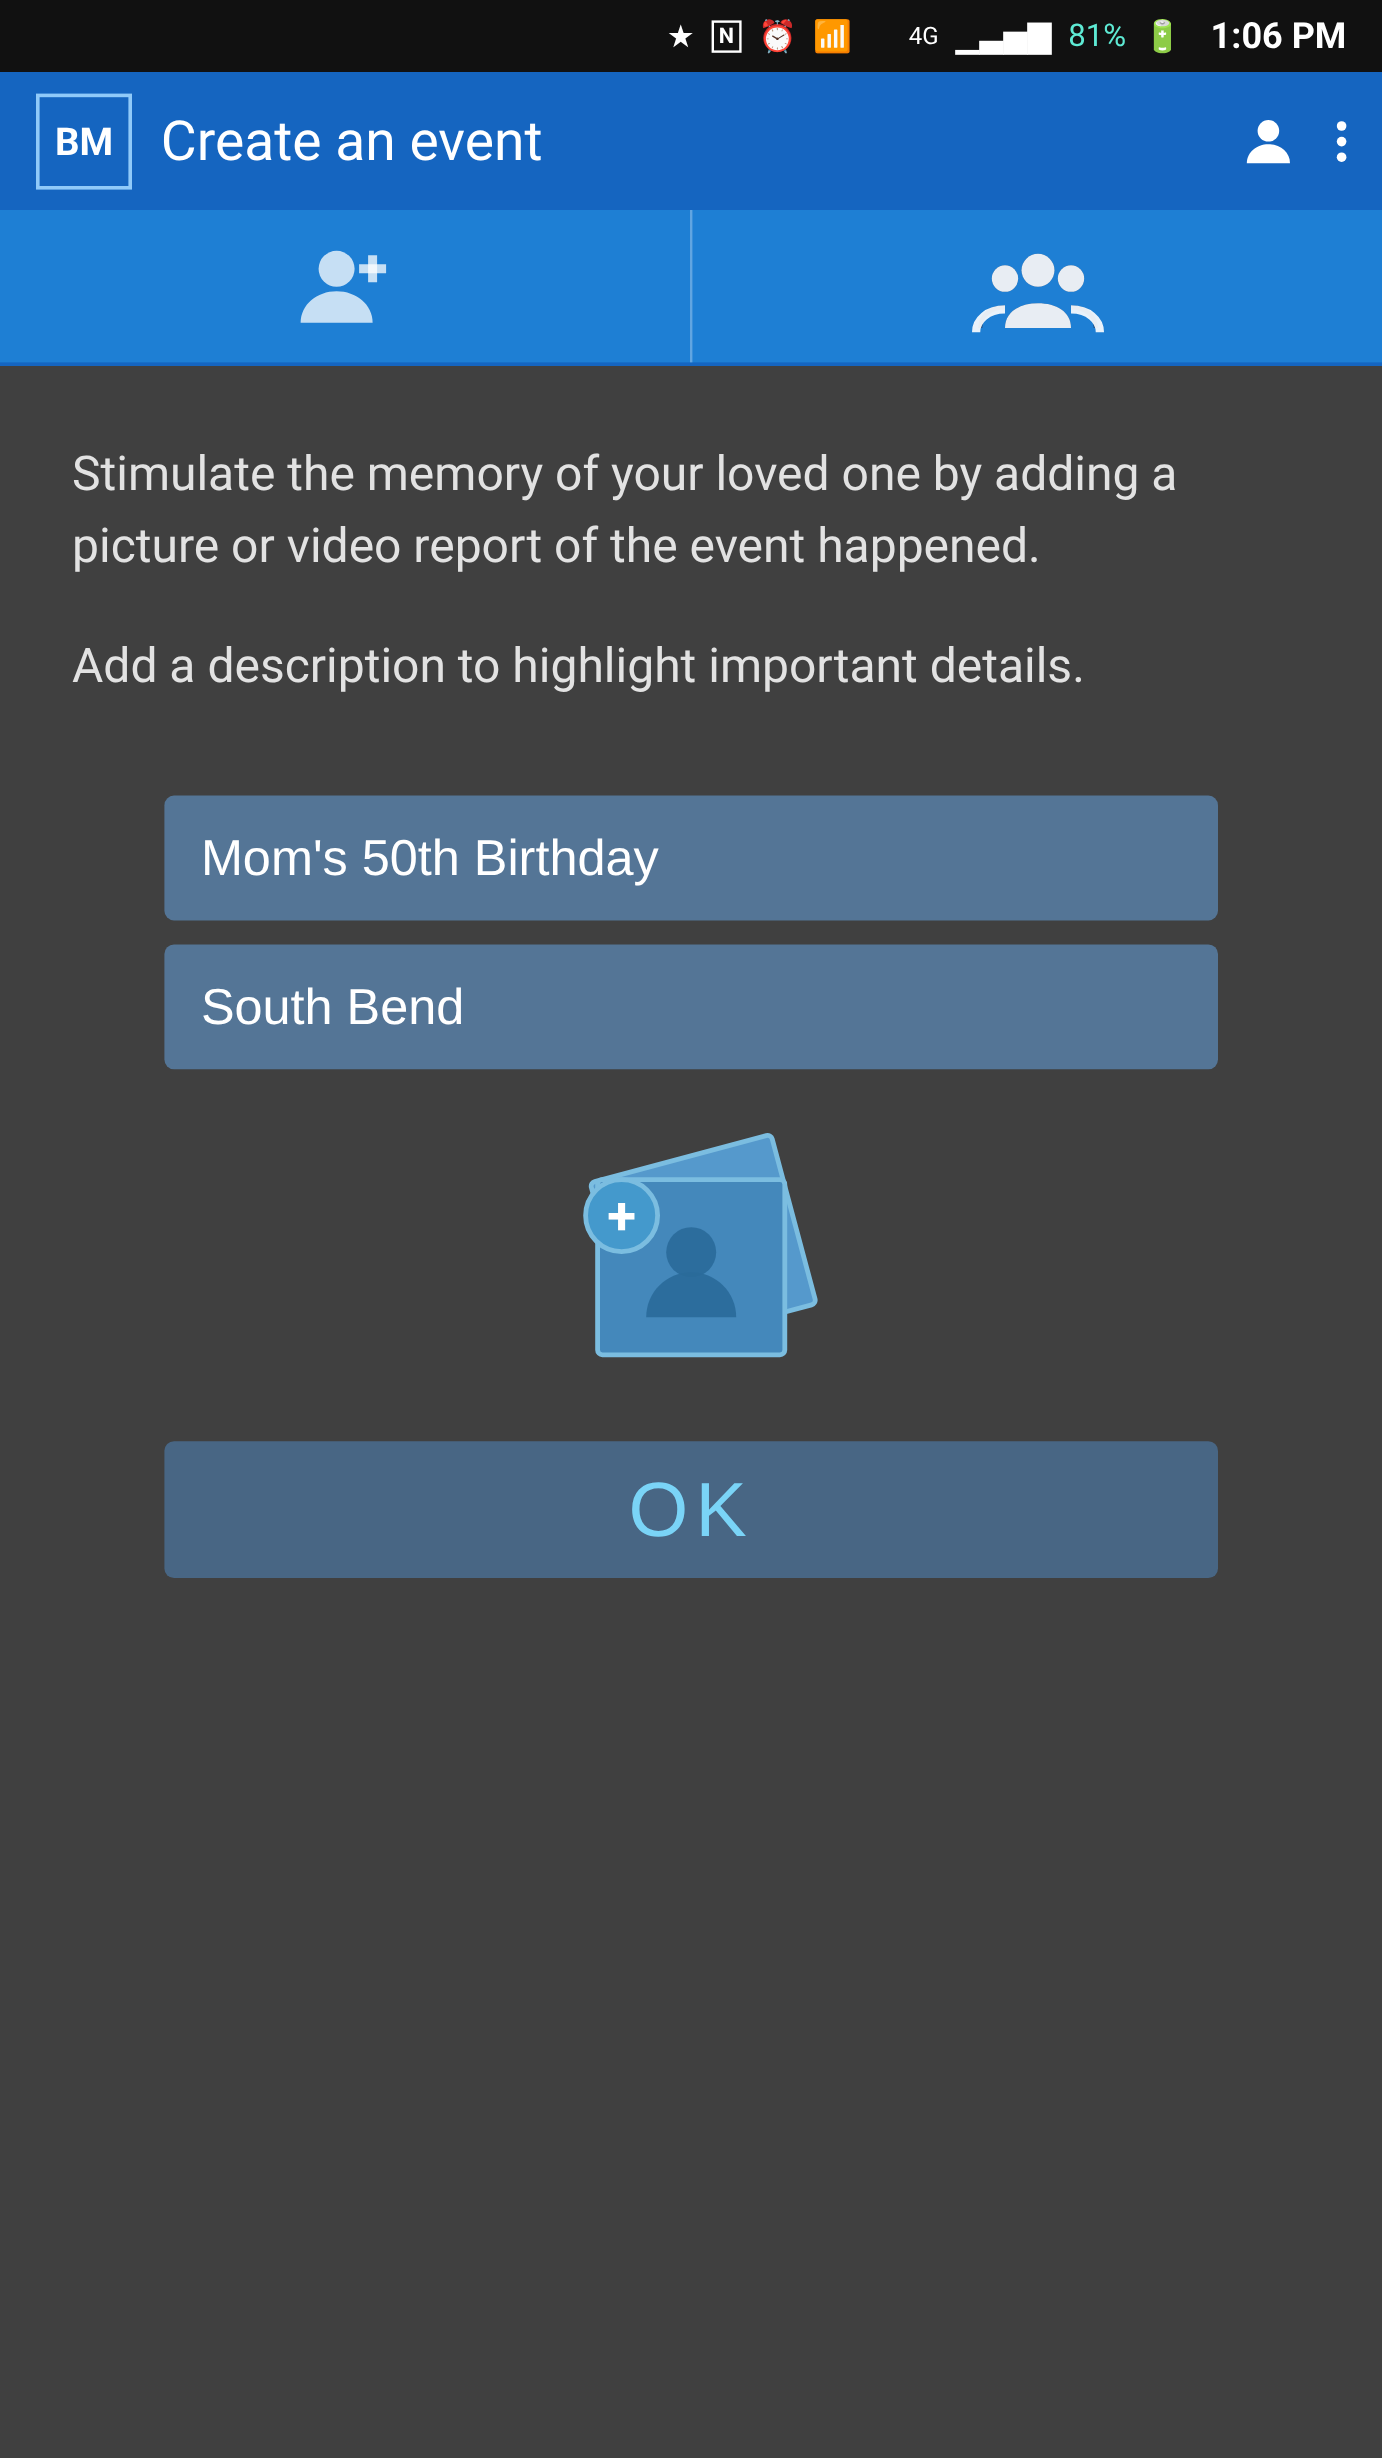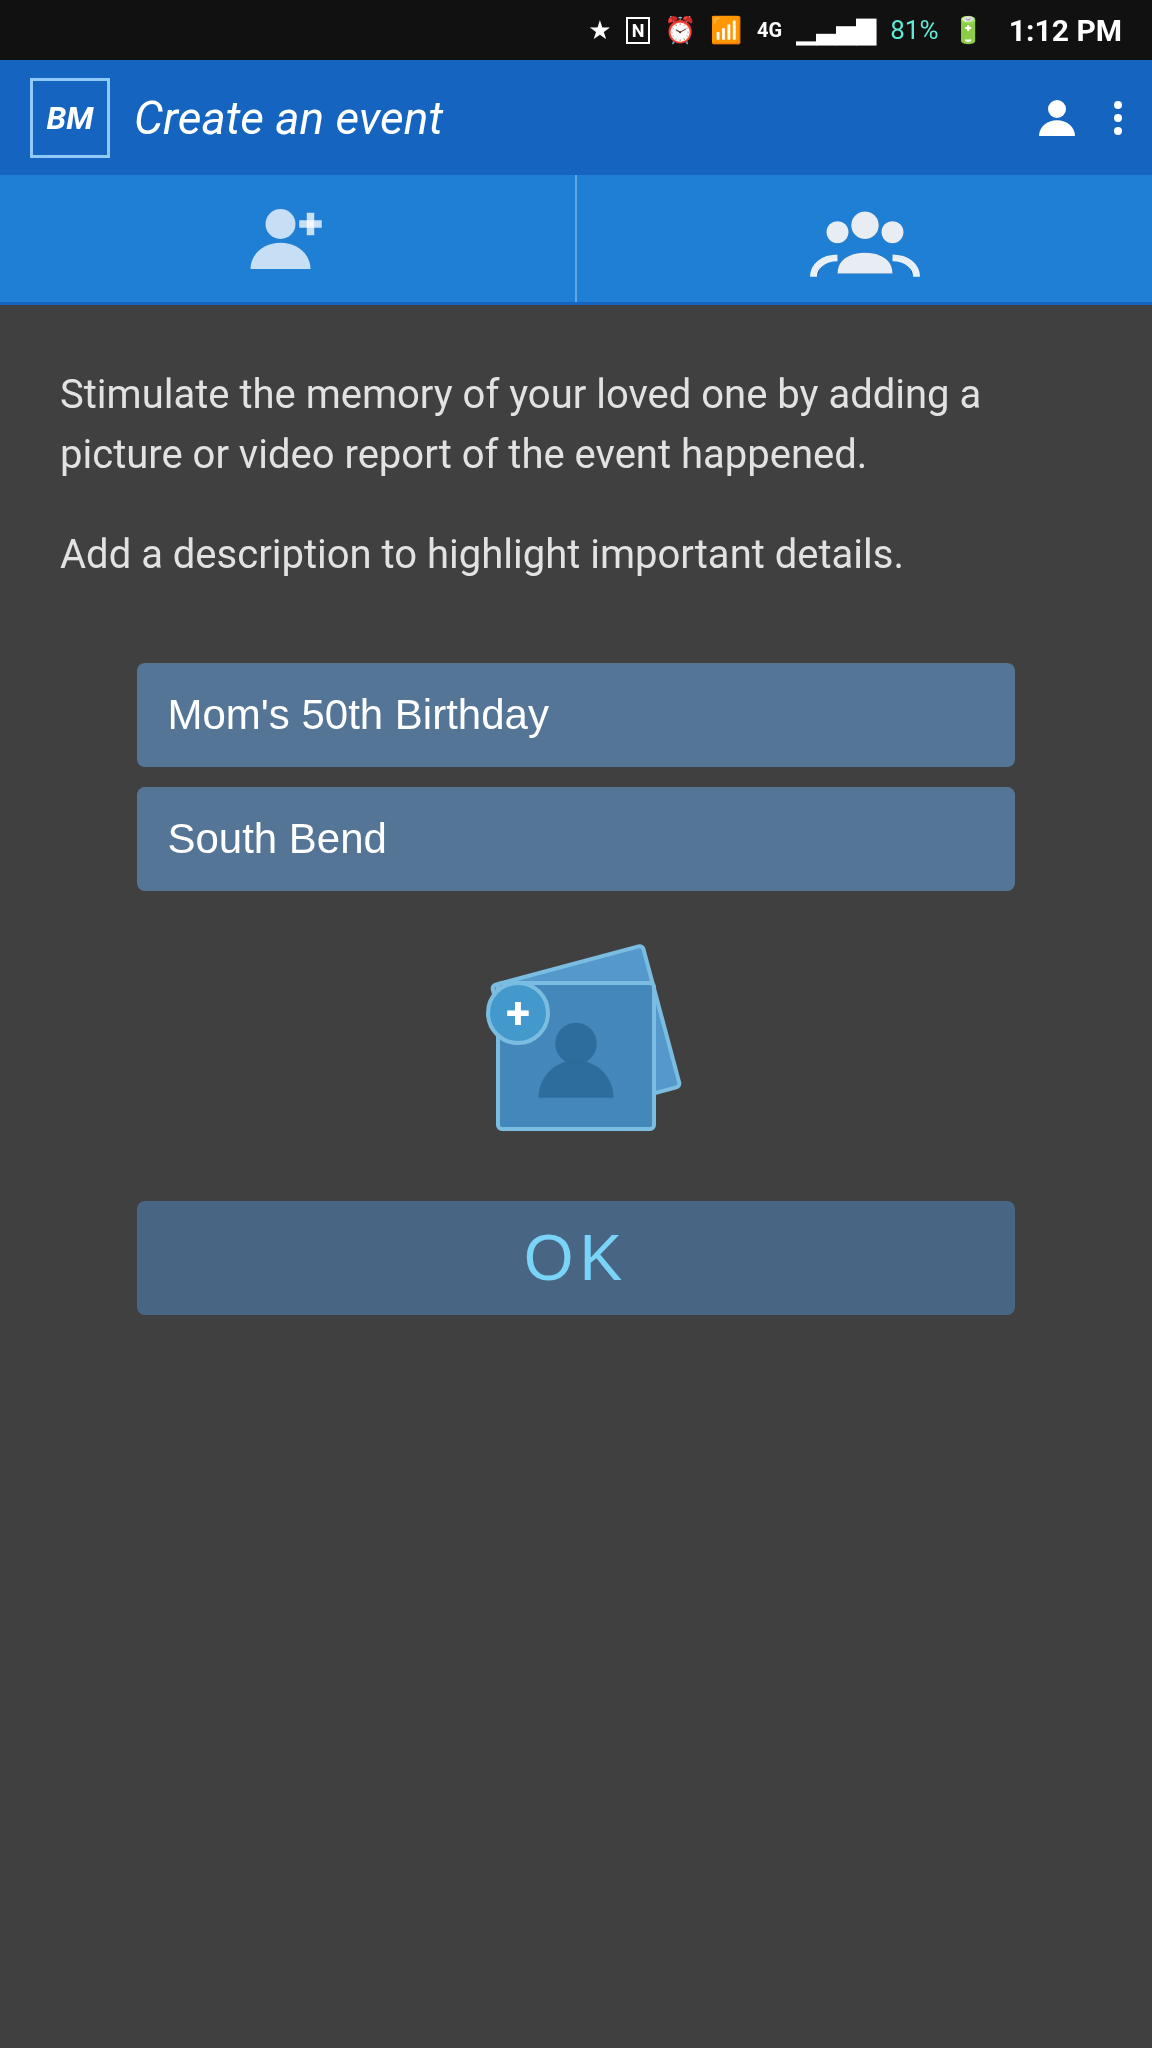--- a/index.html
+++ b/index.html
@@ -46,21 +46,20 @@
     }
 
     
     .app-bar {
       background: #1565c0;
       height: 115px;
       display: flex;
       align-items: center;
       padding: 0 30px;
       flex-shrink: 0;
-      font-style: italic;
     }
     .app-logo {
       width: 80px;
       height: 80px;
       background: #1565c0;
       border: 3px solid #90caf9;
       display: flex;
       align-items: center;
       justify-content: center;
       color: white;
@@ -253,25 +252,25 @@
   </style>
 </head>
 <body>
 
 <div class="status-bar">
   <div class="status-bar-icons">
     <span class="status-icon">★</span>
     <span class="status-icon" style="font-size:22px; border:2px solid white; padding:1px 4px; font-weight:bold; font-size:18px;">N</span>
     <span class="status-icon">⏰</span>
     <span class="status-icon">📶</span>
-    <span class="status-icon" style="font-size:20px; font-weight:bold;">4G</span>
+    <span class="status-icon" style="font-size:20px; font-weight:normal;margin-left:33px;">4G</span>
     <span class="status-icon">▁▃▅▇</span>
     <span class="battery-pct">81%</span>
     <span class="status-icon">🔋</span>
-    <span class="status-time">1:12 PM</span>
+    <span class="status-time">1:06 PM</span>
   </div>
 </div>
 
 <div class="app-bar">
   <div class="app-logo">
     <span>BM</span>
   </div>
   <span class="app-title">Create an event</span>
   <div class="app-bar-actions">
     <svg class="person-icon-svg" viewBox="0 0 24 24">

